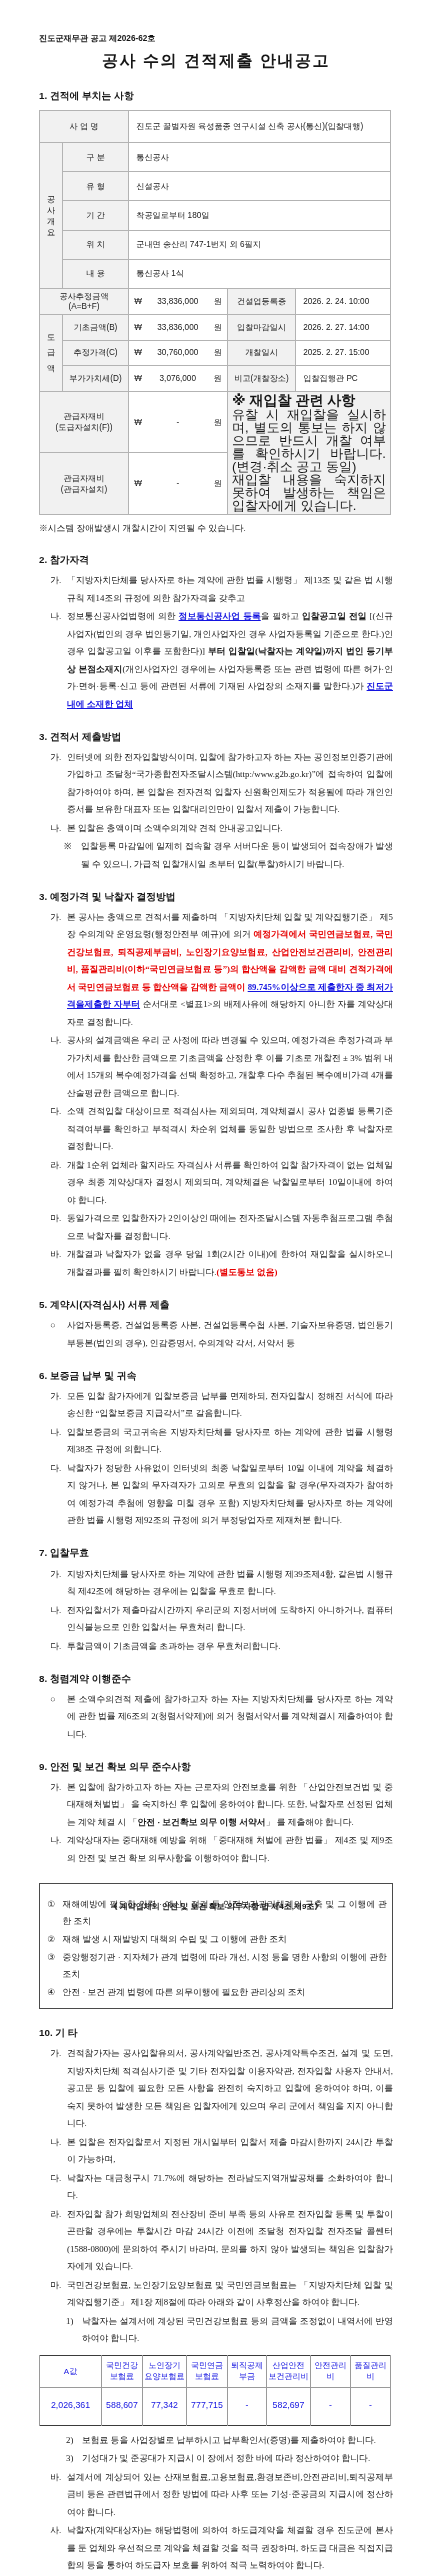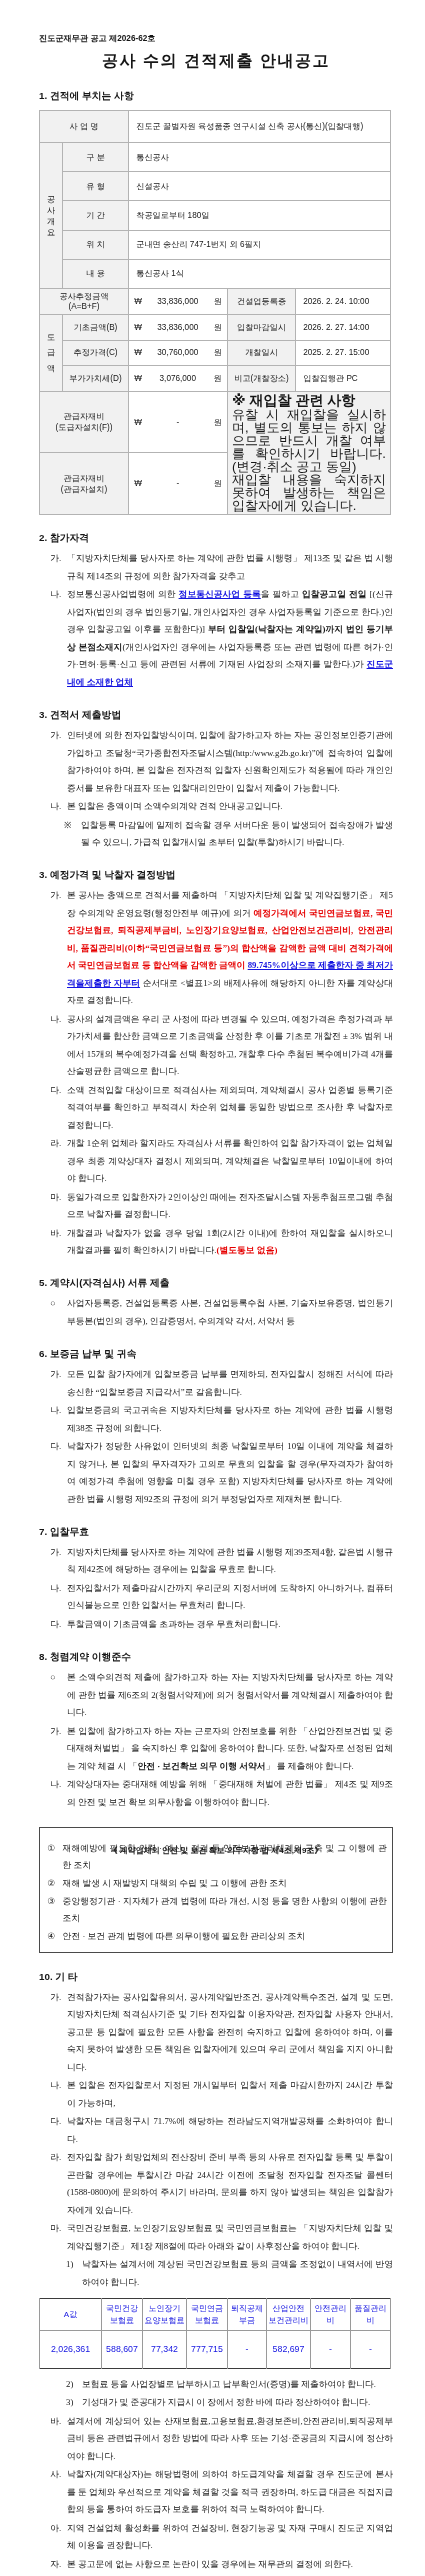--- a/index.html
+++ b/index.html
@@ -195,20 +195,21 @@
         <div class="amtflex">
               <span>₩</span>
               <span>-</span>
               <span>원</span>
             </div>
       </td>
     </tr>
   </tbody>
     </table>
 
+  <p class="sysnote">※시스템 장애발생시 개찰시간이 지연될 수 있습니다.</p>
 
   <h2 class="sec-h">2. 참가자격</h2>
   <p class="li"><span class="lbl">가.</span><span>「지방자치단체를 당사자로 하는 계약에 관한 법률 시행령」 제13조 및 같은 법 시행규칙 제14조의 규정에 의한 참가자격을 갖추고</span></p>
   <p class="li"><span class="lbl">나.</span><span>정보통신공사업법령에 의한 </span><span class="bu">정보통신공사업 등록</span><span>을 필하고 </span><span class="bold">입찰공고일 전일</span><span> [(신규사업자(법인의 경우 법인등기일, 개인사업자인 경우 사업자등록일 기준으로 한다.)인 경우 입찰공고일 이후를 포함한다)] </span><span class="bold">부터 입찰일(낙찰자는 계약일)까지 법인 등기부상 본점소재지</span><span>(개인사업자인 경우에는 사업자등록증 또는 관련 법령에 따른 허가·인가·면허·등록·신고 등에 관련된 서류에 기재된 사업장의 소재지를 말한다.)가 </span><span class="bu">진도군 내에 소재한 업체</span></p>
 
   <h2 class="sec-h">3. 견적서 제출방법</h2>
   <p class="li"><span class="lbl">가.</span><span>인터넷에 의한 전자입찰방식이며, 입찰에 참가하고자 하는 자는 공인정보인증기관에 가입하고 조달청“국가종합전자조달시스템(http:/www.g2b.go.kr)”에 접속하여 입찰에 참가하여야 하며, 본 입찰은 전자견적 입찰자 신원확인제도가 적용됨에 따라 개인인증서를 보유한 대표자 또는 입찰대리인만이 입찰서 제출이 가능합니다.</span></p>
   <p class="li"><span class="lbl">나.</span><span>본 입찰은 총액이며 소액수의계약 견적 안내공고입니다.</span></p>
   <p class="li sub"><span class="lbl">※</span><span>입찰등록 마감일에 일제히 접속할 경우 서버다운 등이 발생되어 접속장애가 발생될 수 있으니, 가급적 입찰개시일 초부터 입찰(투찰)하시기 바랍니다.</span></p>
 
@@ -229,20 +230,21 @@
   <p class="li"><span class="lbl">다.</span><span>낙찰자가 정당한 사유없이 인터넷의 최종 낙찰일로부터 10일 이내에 계약을 체결하지 않거나, 본 입찰의 무자격자가 고의로 무효의 입찰을 할 경우(무자격자가 참여하여 예정가격 추첨에 영향을 미칠 경우 포함) 지방자치단체를 당사자로 하는 계약에 관한 법률 시행령 제92조의 규정에 의거 부정당업자로 제재처분 합니다.</span></p>
 
   <h2 class="sec-h">7. 입찰무효</h2>
   <p class="li"><span class="lbl">가.</span><span>지방자치단체를 당사자로 하는 계약에 관한 법률 시행령 제39조제4항, 같은법 시행규칙 제42조에 해당하는 경우에는 입찰을 무효로 합니다.</span></p>
   <p class="li"><span class="lbl">나.</span><span>전자입찰서가 제출마감시간까지 우리군의 지정서버에 도착하지 아니하거나, 컴퓨터 인식불능으로 인한 입찰서는 무효처리 합니다.</span></p>
   <p class="li"><span class="lbl">다.</span><span>투찰금액이 기초금액을 초과하는 경우 무효처리합니다.</span></p>
 
   <h2 class="sec-h">8. 청렴계약 이행준수</h2>
   <p class="li"><span class="lbl">○</span><span>본 소액수의견적 제출에 참가하고자 하는 자는 지방자치단체를 당사자로 하는 계약에 관한 법률 제6조의 2(청렴서약제)에 의거 청렴서약서를 계약체결시 제출하여야 합니다.</span></p>
 
+  <h2 class="sec-h">9. 안전 및 보건 확보 의무 준수사항</h2>
   <p class="li"><span class="lbl">가.</span><span>본 입찰에 참가하고자 하는 자는 근로자의 안전보호를 위한 「산업안전보건법 및 중대재해처벌법」 을 숙지하신 후 입찰에 응하여야 합니다. 또한, 낙찰자로 선정된 업체는 계약 체결 시 「</span><span class="bold">안전 · 보건확보 의무 이행 서약서</span><span>」 를 제출해야 합니다.</span></p>
   <p class="li"><span class="lbl">나.</span><span>계약상대자는 중대재해 예방을 위해 「중대재해 처벌에 관한 법률」 제4조 및 제9조의 안전 및 보건 확보 의무사항을 이행하여야 합니다.</span></p>
 
   <div class="bx9">
     <div class="bx9-title">《 계약업체의 안전 및 보건 확보 의무사항 법 제4조,제9조》</div>
     <p class="li"><span class="lbl">①</span><span>재해예방에 필요한 인력 · 예산 · 점검 등 안전보건관리체계의 구축 및 그 이행에 관한 조치</span></p>
     <p class="li"><span class="lbl">②</span><span>재해 발생 시 재발방지 대책의 수립 및 그 이행에 관한 조치</span></p>
     <p class="li"><span class="lbl">③</span><span>중앙행정기관 · 지자체가 관계 법령에 따라 개선, 시정 등을 명한 사항의 이행에 관한 조치</span></p>
     <p class="li"><span class="lbl">④</span><span>안전 · 보건 관계 법령에 따른 의무이행에 필요한 관리상의 조치</span></p>
   </div>

